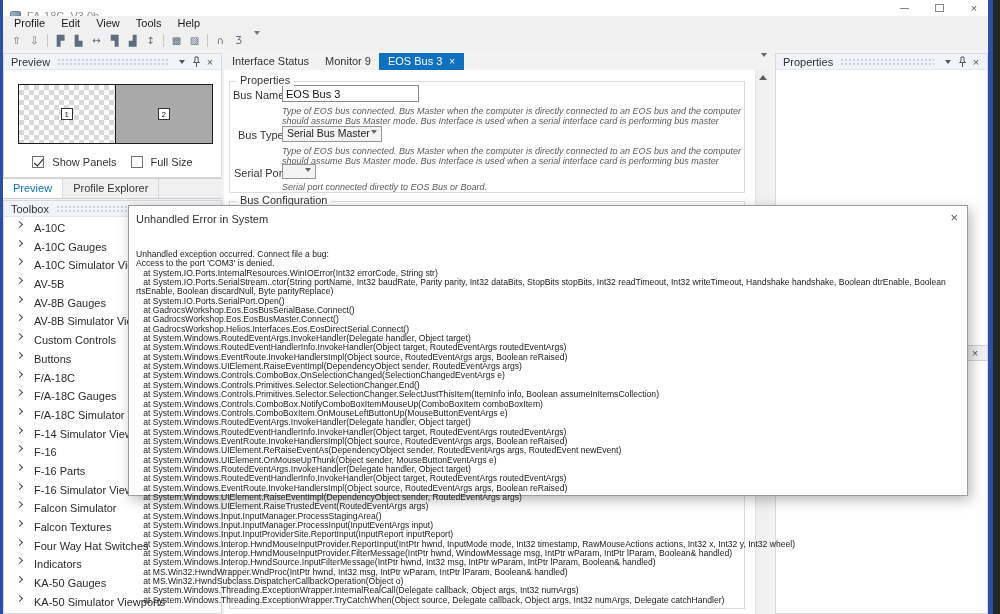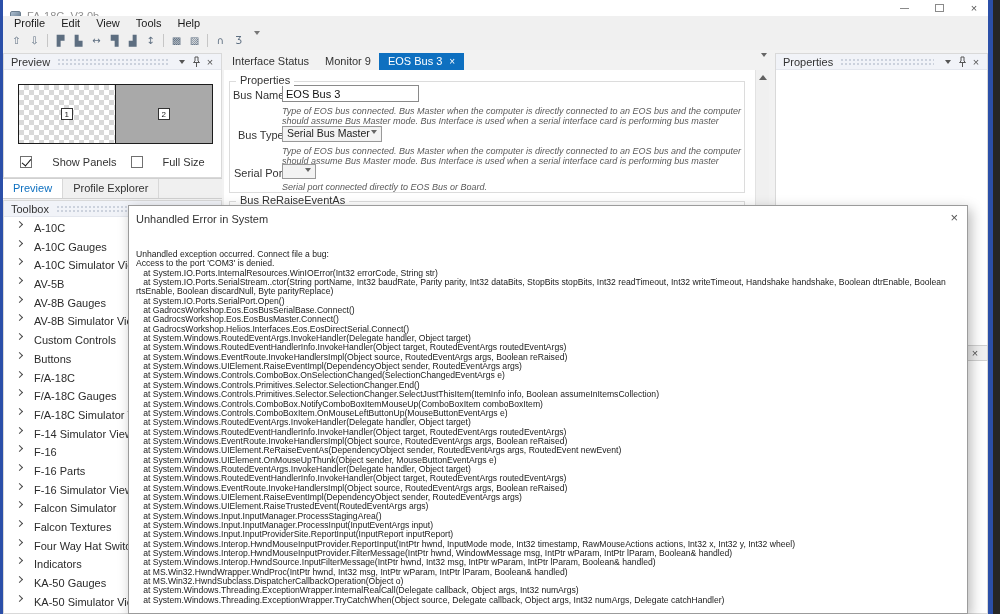--- a/index.html
+++ b/index.html
@@ -43,21 +43,21 @@
   .pv-panel { left:3px; top:53px; width:219px; height:125px; }
   .pv-box { position:absolute; left:14px; top:30px; width:195px; height:60px; border:1px solid #1c1c1c; display:flex; }
   .pv-half1 { width:50%; height:100%; border-right:1px solid #1c1c1c; position:relative;
     background-color:#fff;
     background-image:linear-gradient(45deg,#d9d9d9 25%,transparent 25%,transparent 75%,#d9d9d9 75%),
                      linear-gradient(45deg,#d9d9d9 25%,transparent 25%,transparent 75%,#d9d9d9 75%);
     background-size:10px 10px; background-position:0 0,5px 5px; }
   .pv-half2 { width:50%; height:100%; background:#a9a9a9; position:relative; }
   .pv-badge { position:absolute; left:50%; top:50%; transform:translate(-50%,-50%); width:12px; height:12px; background:#fff; border:1px solid #333; font-size:8px; display:flex; align-items:center; justify-content:center; color:#222; }
   .pv-checks { position:absolute; left:0; right:0; top:102px; display:flex; justify-content:center; gap:14px; }
-  .ckrow { display:flex; align-items:center; gap:20px; }
+  .ckrow { display:flex; align-items:center; gap:8px; }
   .ckbox { width:12px; height:12px; background:#fff; border:1px solid #707070; position:relative; }
   .ckbox.on::after { content:""; position:absolute; left:3px; top:0px; width:4px; height:8px; border-right:1.6px solid #111; border-bottom:1.6px solid #111; transform:rotate(40deg); }
 
   .left-tabs { left:3px; top:178px; width:219px; height:21px; background:#f0f0f0; border-top:1px solid #d0d0d0; border-bottom:1px solid #d0d0d0; display:flex; }
   .ltab { padding:0 10px; line-height:19px; color:#333; border-right:1px solid #d8d8d8; }
   .ltab.active { background:#fff; color:#0e70c0; }
 
   .tb-panel { left:3px; top:200px; width:219px; height:414px; }
   .tb-list { padding-top:5px; }
   .tb-item { height:18.7px; display:flex; align-items:flex-start; padding-left:13px; }
@@ -85,21 +85,21 @@
 
   .vscroll { left:755px; top:70px; width:14px; height:544px; background:#f0f0f0; border-left:1px solid #e2e2e2; }
   .vs-up { width:14px; height:14px; display:flex; align-items:center; justify-content:center; }
   .tri-up { width:0; height:0; border:4px solid transparent; border-bottom:5px solid #606060; margin-bottom:3px; }
 
   
   .rt-panel { left:775px; top:53px; width:213px; height:561px; }
   .sliver { left:775px; top:345px; width:213px; height:16px; background:#f0f0f0; border:1px solid #d0d0d0; display:flex; align-items:center; justify-content:flex-end; gap:5px; padding-right:5px; z-index:5; }
 
   
-  .dialog { left:128px; top:205px; width:840px; height:409px; background:#fff; border:1px solid #9b9b9b; box-shadow:3px 4px 12px rgba(0,0,0,0.28); z-index:10; }
+  .dialog { left:128px; top:205px; width:840px; height:291px; background:#fff; border:1px solid #9b9b9b; box-shadow:3px 4px 12px rgba(0,0,0,0.28); z-index:10; }
   .dlg-title { position:absolute; left:7px; top:7px; font-size:11px; color:#333; }
   .dlg-close { position:absolute; right:9px; top:4px; font-size:13px; color:#555; }
   .dlg-text { position:absolute; left:7px; top:44px; right:4px; font-size:8.6px; line-height:9.35px; color:#1a1a1a; }
   .trace { white-space:pre-wrap; word-break:break-word; }
 </style>
 </head>
 <body>
 
 <div id="app">
 
@@ -316,21 +316,21 @@
     </div>
     <div class="desc" style="left:58px; top:76px; width:462px;">Type of EOS bus connected. Bus Master when the computer is directly connected to an EOS bus and the computer should assume Bus Master mode. Bus Interface is used when a serial interface card is performing bus master duties.</div>
 
     <span class="fld-label" style="left:10px; top:97px;">Serial Port</span>
     <div class="combo" style="left:58px; top:94px; width:34px; height:15px;">
       <span class="cval"></span>
       <span class="tri"></span>
     </div>
     <div class="desc" style="left:58px; top:112px; width:462px;">Serial port connected directly to EOS Bus or Board.</div>
 
-    <span class="gb-label" style="left:12px; top:124px;">Bus ReRaiseEventAs</span>
+    <span class="gb-label" style="left:12px; top:124px;">Bus Configuration</span>
     <div class="groupbox" style="left:5px; top:131px; width:516px; height:408px;"></div>
   </div>
 
   <div class="abs vscroll">
     <div class="vs-up">
         <span class="tri-up"></span>
       </div>
   </div>
 
   <div class="abs panel rt-panel">

